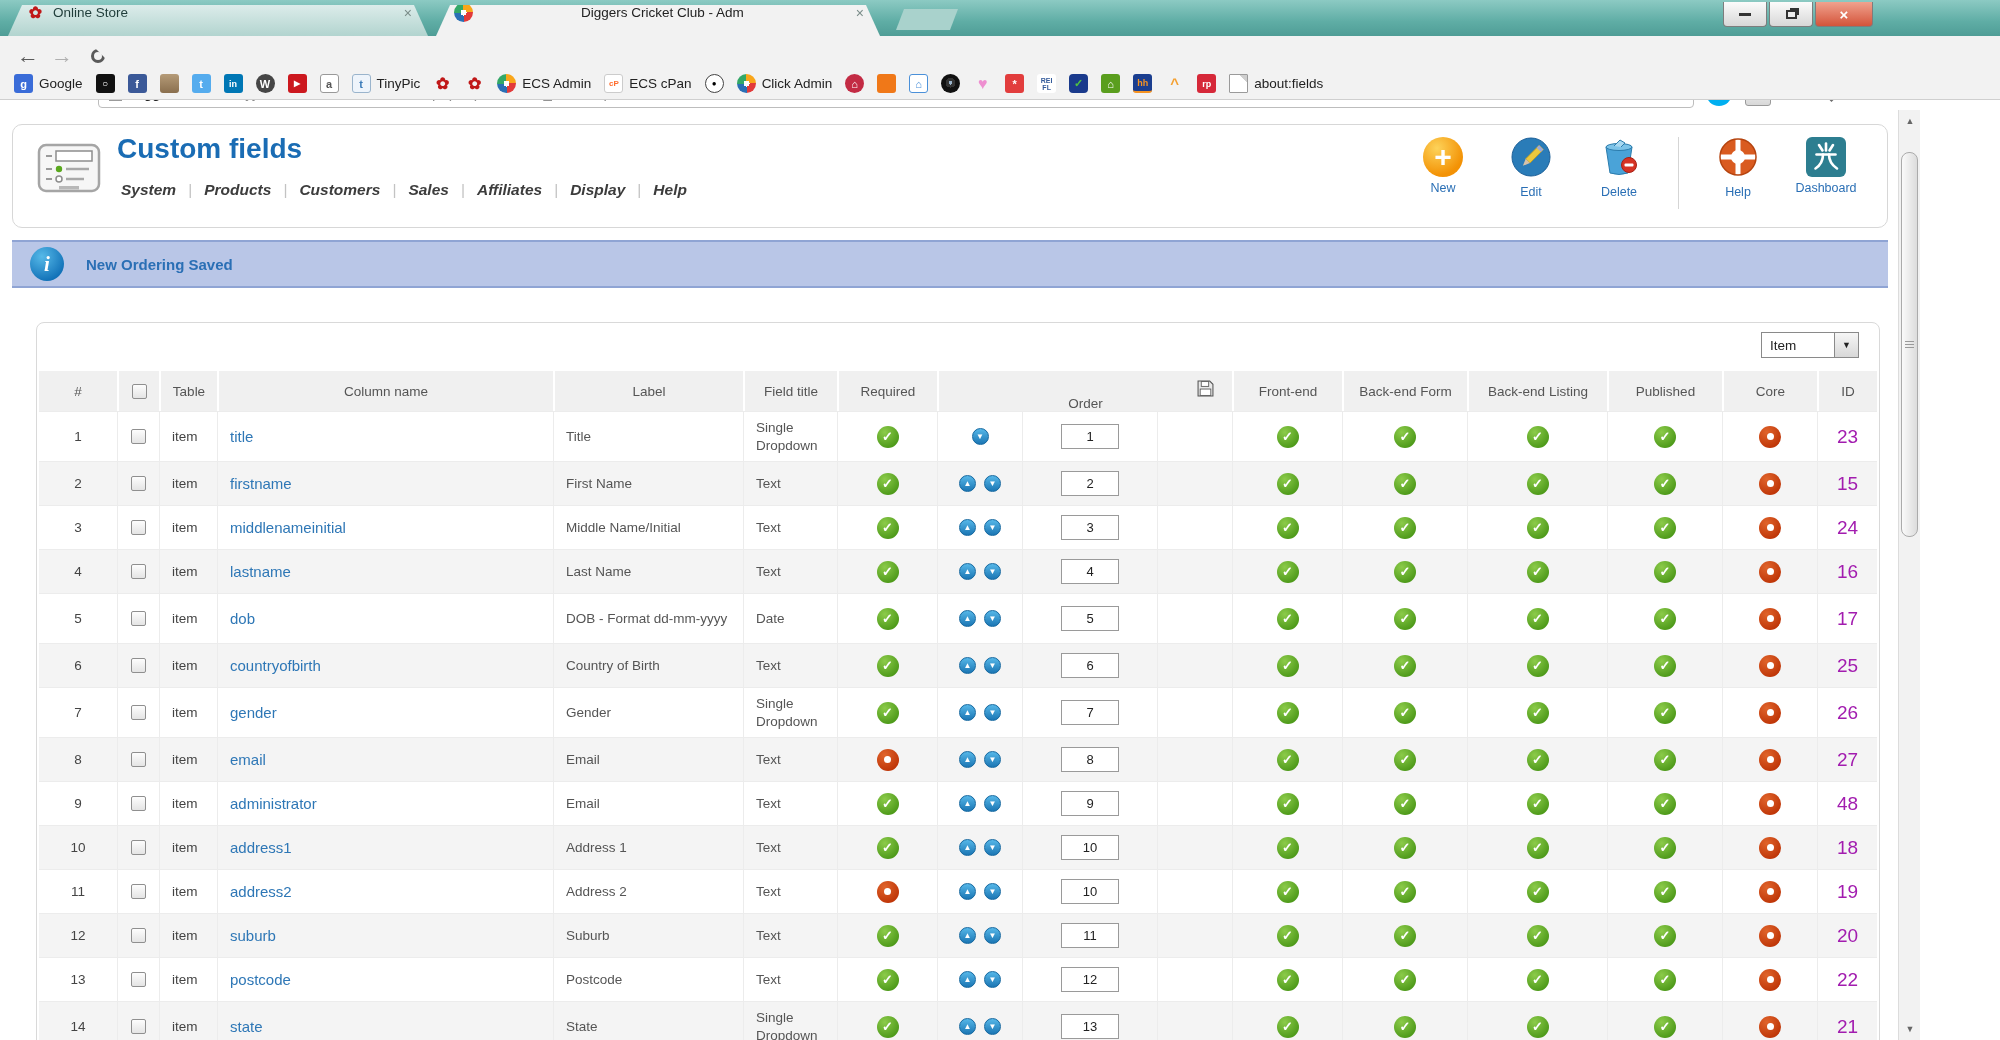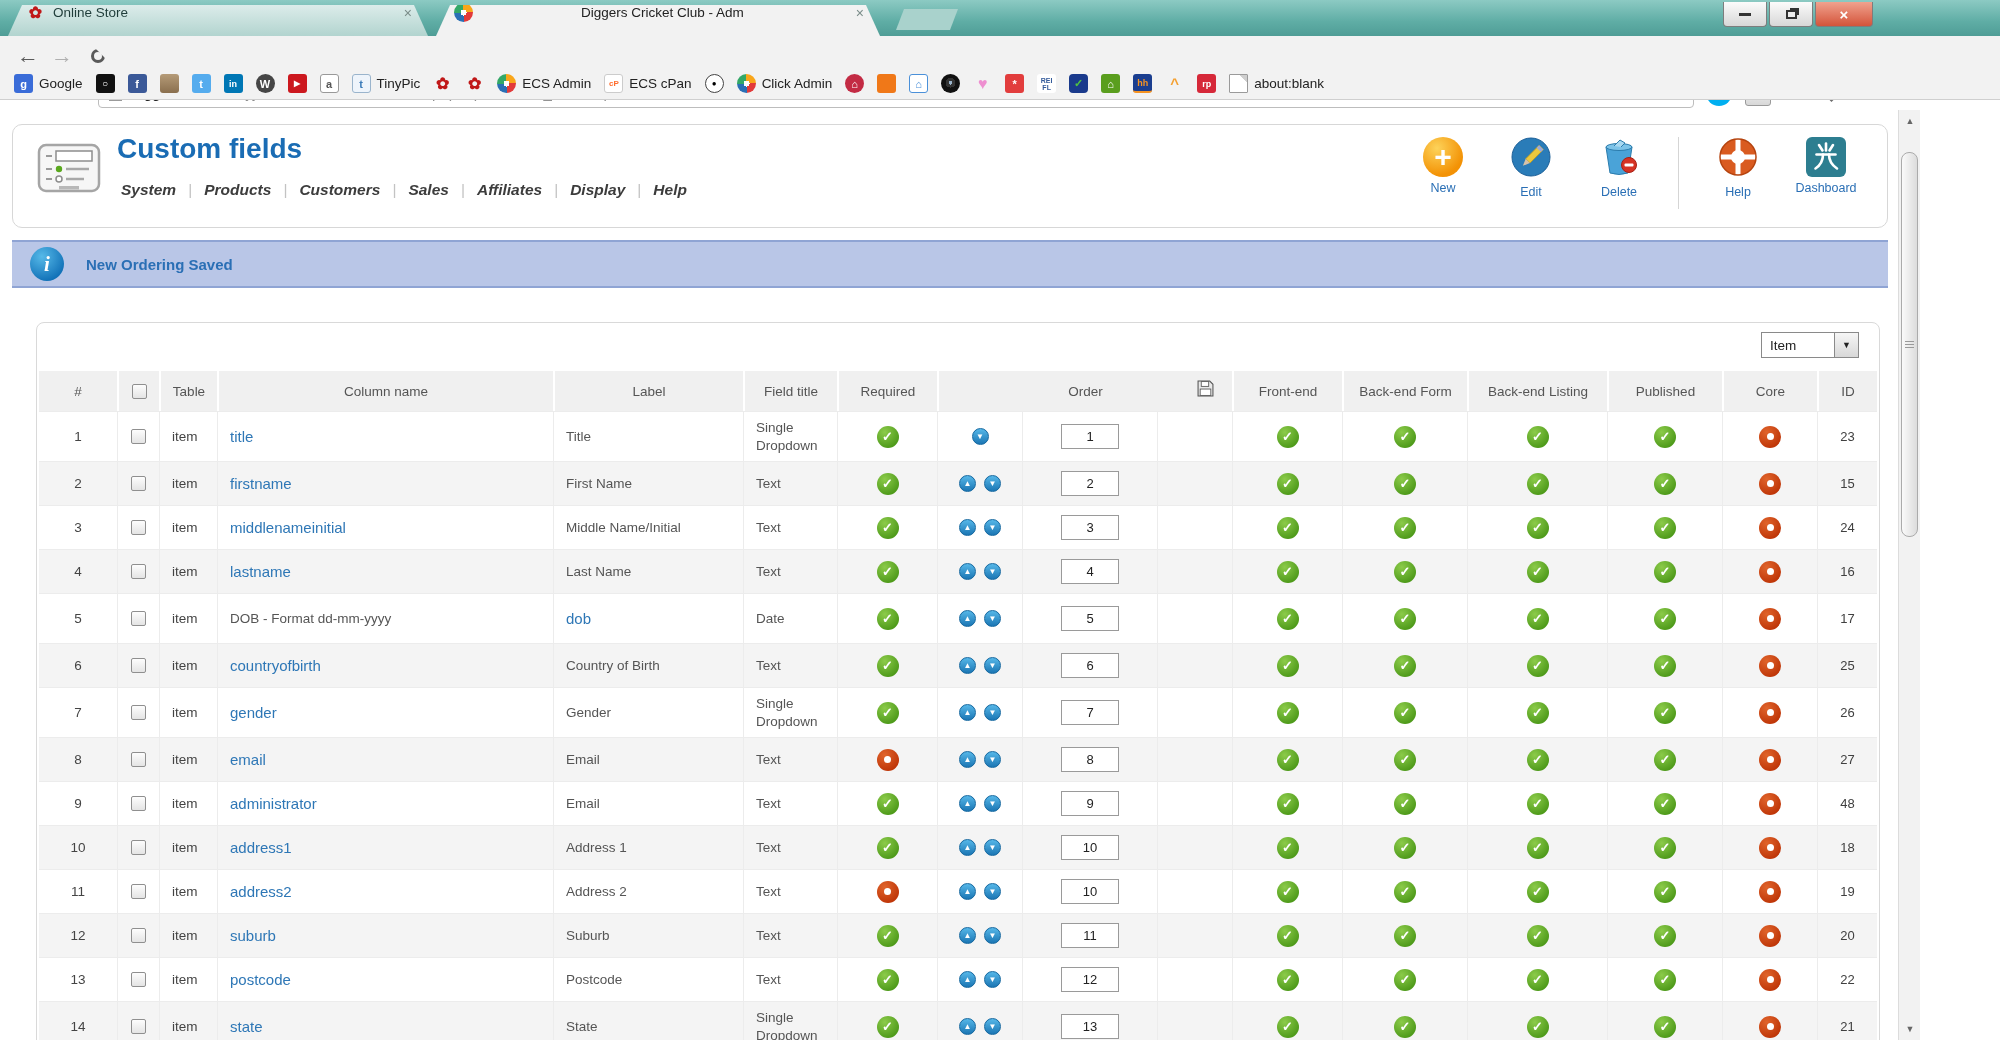--- a/index.html
+++ b/index.html
@@ -112,33 +112,33 @@
   .filterbox{position:absolute;right:20px;top:9px;display:flex;height:26px;border:1px solid #8a8a8a;background:#fff;align-items:stretch;}
   .filterbox .fval{width:72px;font-size:13.5px;color:#222;display:flex;align-items:center;padding-left:8px;}
   .filterbox .fbtn{width:24px;background:linear-gradient(#f6f6f6,#d8d8d8);border-left:1px solid #8a8a8a;color:#222;
     display:flex;align-items:center;justify-content:center;font-size:9px;}
 
   .tbl{position:absolute;left:2px;top:48px;width:1838px;}
   .thead{display:grid;grid-template-columns:78px 42px 58px 336px 190px 94px 100px 295px 110px 125px 140px 115px 95px 60px;
     height:40px;background:#f0f0f0;}
   .th{display:flex;align-items:center;justify-content:center;font-size:13.5px;color:#555;border-left:2px solid #fff;}
   .th:first-child{border-left:none;}
-  .th-order{position:relative;}
+  .th-order{position:relative;align-items:flex-end;}
   .floppy{position:absolute;right:18px;top:9px;}
 
   .trow{display:grid;grid-template-columns:78px 42px 58px 336px 190px 94px 100px 85px 135px 75px 110px 125px 140px 115px 95px 60px;
     min-height:44px;background:#fff;border-top:1px solid #ececec;}
   .trow.alt{background:#f4f4f4;}
   .trow.tall{min-height:50px;}
   .td{display:flex;align-items:center;justify-content:center;font-size:13.5px;color:#444;border-left:1px solid #ececec;}
   .td:first-child{border-left:none;}
   .td.l{justify-content:flex-start;padding-left:12px;text-align:left;}
   .td.c-col a{color:#2e77b6;text-decoration:none;font-size:15px;cursor:pointer;}
   .td.c-label,.td.c-type{color:#555;line-height:1.3;}
-  .td.c-id{color:#404040;font-size:13px;}
+  .td.c-id{color:#a21caf;font-size:19px;}
   .cb{width:15px;height:15px;border:1px solid #8f8f8f;border-radius:2px;background:linear-gradient(#fdfdfd,#e4e4e4);}
   .si{width:22px;height:22px;border-radius:50%;display:inline-flex;align-items:center;justify-content:center;
     color:#fff;font-size:13px;font-weight:bold;}
   .si.g{background:radial-gradient(circle at 35% 28%,#8ccb4a,#4e9a1a 75%);}
   .si.r{background:radial-gradient(circle at 35% 28%,#e0642b,#bf3608 75%);position:relative;}
   .si.r::after{content:"";width:7px;height:7px;background:#fff;border-radius:50%;}
   .mv{width:17px;height:17px;border-radius:50%;display:inline-flex;align-items:center;justify-content:center;
     background:linear-gradient(#56b7e8,#1b76b4);color:#fff;font-size:8px;margin:0 4px;border:1px solid #1568a0;}
   .ord-input{width:58px;height:25px;border:1px solid #9a9a9a;background:#fff;text-align:center;
     font-size:13px;font-family:"Liberation Sans",sans-serif;color:#222;}
@@ -290,21 +290,21 @@
         <span class="fav fav-hh"></span>
       </div>
       <div class="bm">
         <span class="fav fav-chevron"></span>
       </div>
       <div class="bm">
         <span class="fav fav-rp"></span>
       </div>
       <div class="bm">
         <span class="fav fav-page"></span>
-        <span>about:blank</span>
+        <span>about:fields</span>
       </div>
     </div>
 
   <div class="content">
 
     <div class="hdr-card">
       <div class="hdr-icon">
         <svg width="64" height="52" viewBox="0 0 64 52">
           <rect x="2" y="2" width="60" height="46" rx="7" fill="#f6f6f6" stroke="#a5a5a5" stroke-width="2.5"></rect>
           <line x1="9" y1="13" x2="15" y2="13" stroke="#9a9a9a" stroke-width="2"></line>
@@ -587,24 +587,24 @@
               <span class="si r"></span>
             </div>
             <div class="td c-id">16</div>
           </div>
           <div class="trow tall">
             <div class="td c-num">5</div>
             <div class="td">
               <span class="cb"></span>
             </div>
             <div class="td l c-table">item</div>
+            <div class="td l c-col">
+              <a>dob</a>
+            </div>
             <div class="td l c-label">DOB - Format dd-mm-yyyy</div>
-            <div class="td l c-col">
-              <a>dob</a>
-            </div>
             <div class="td l c-type">Date</div>
             <div class="td c-req">
               <span class="si g">✓</span>
             </div>
             <div class="td c-mv">
               <span class="mv">▲</span>
               <span class="mv">▼</span>
             </div>
             <div class="td c-ord">
               <input class="ord-input" value="5" style="">

